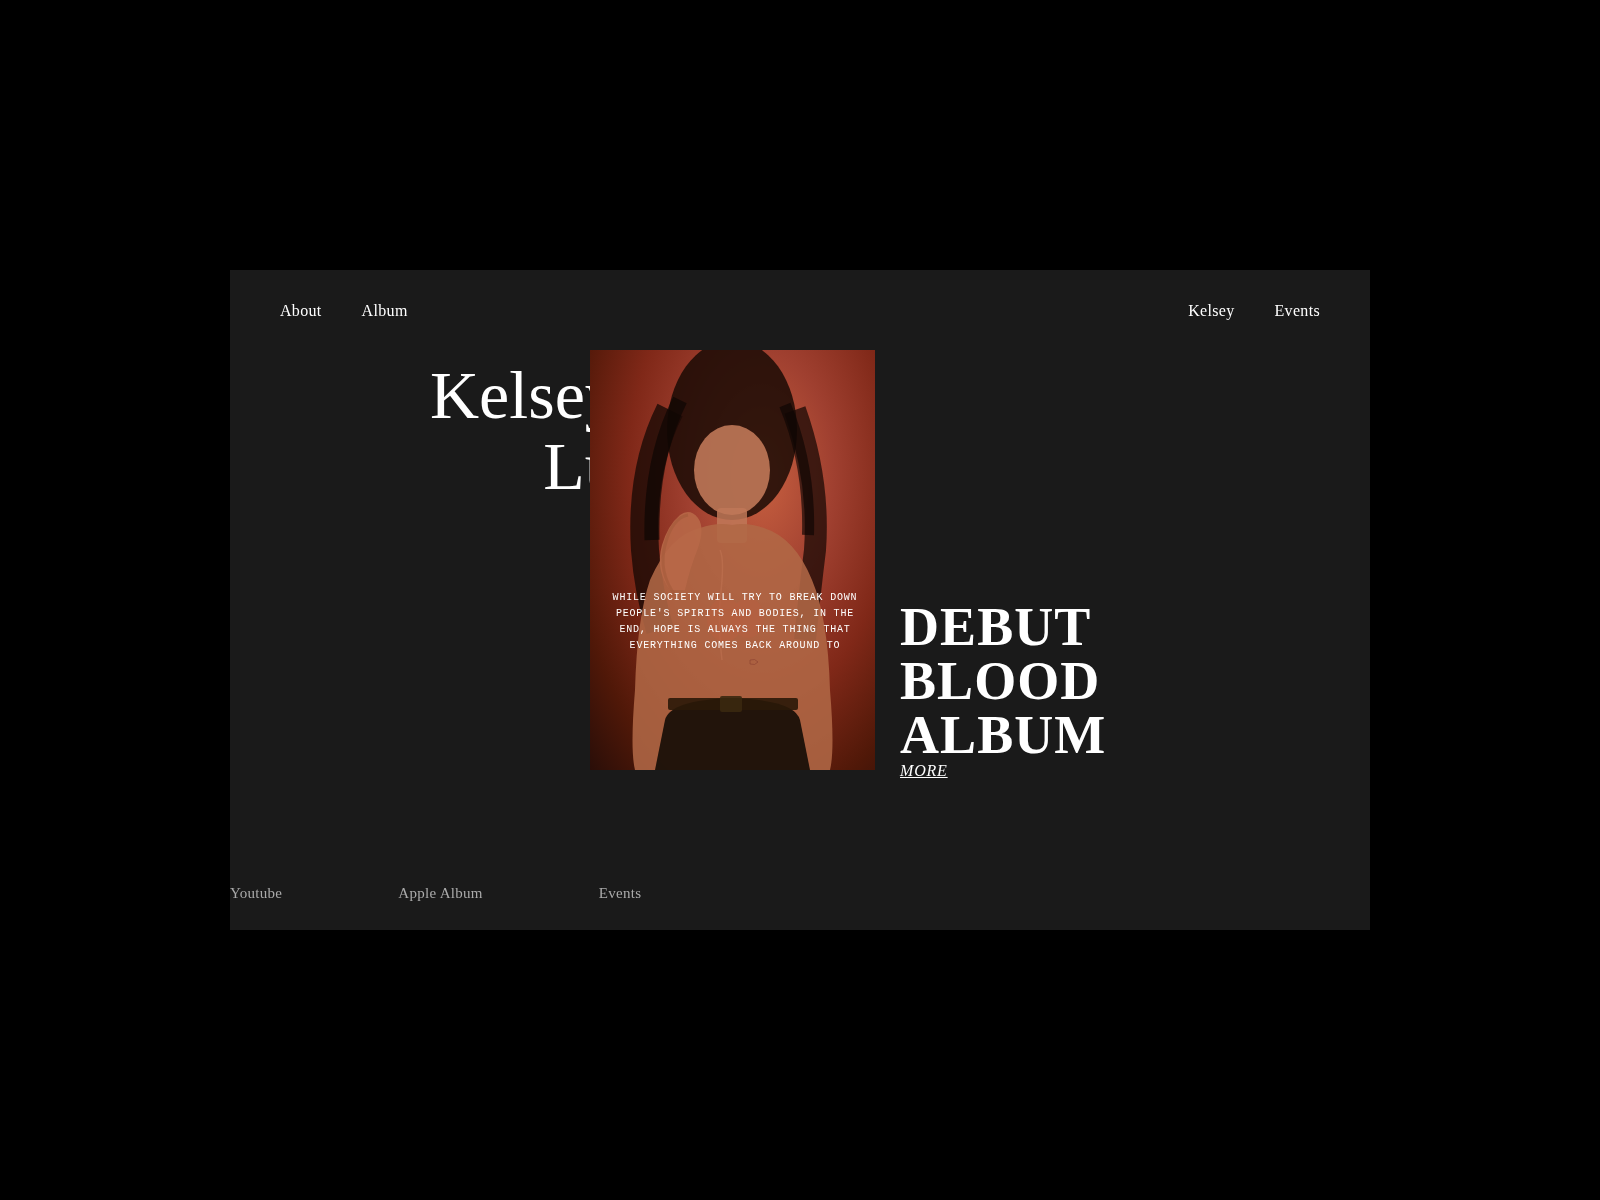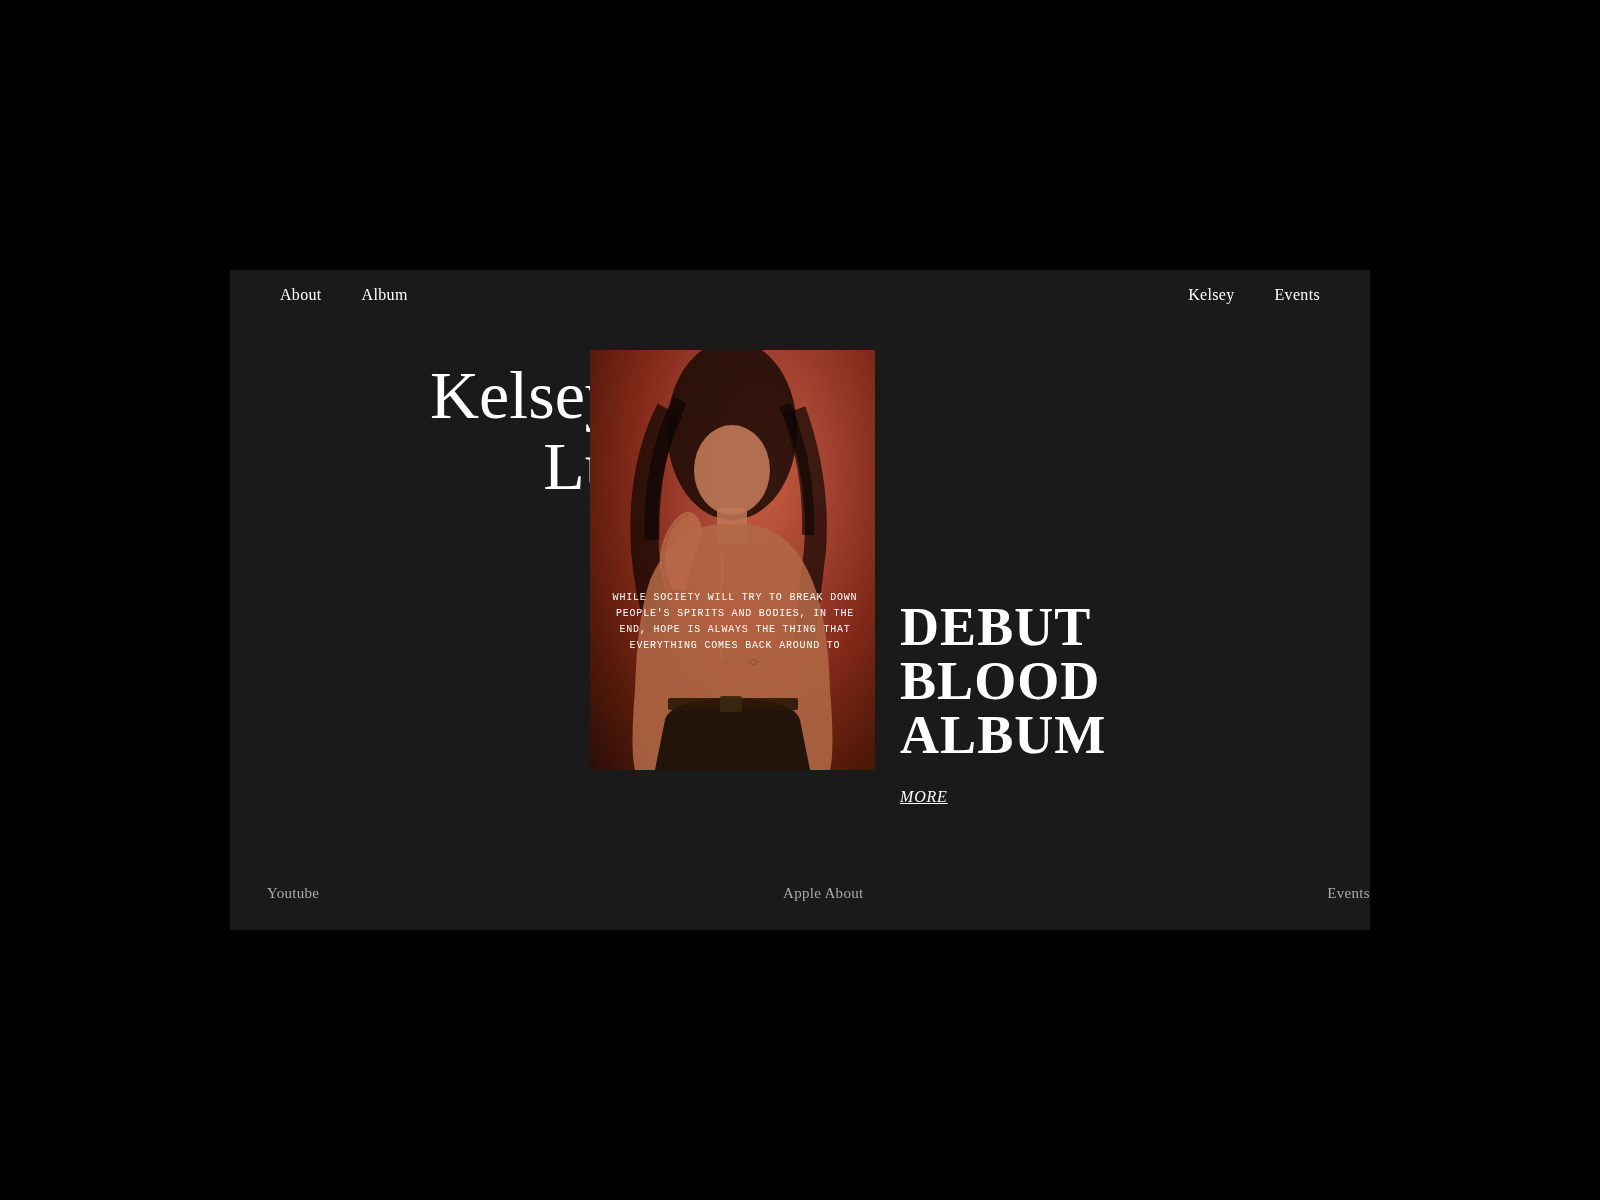--- a/index.html
+++ b/index.html
@@ -20,21 +20,21 @@
       background: #1a1a1a;
       position: relative;
       overflow: hidden;
     }
 
     
     .nav {
       display: flex;
       justify-content: space-between;
       align-items: center;
-      padding: 16px 50px 0 50px;
+      padding: 32px 50px 0 50px;
       position: absolute;
       top: 0;
       left: 0;
       right: 0;
       z-index: 10;
     }
 
     .nav-left, .nav-right {
       display: flex;
       gap: 40px;
@@ -104,40 +104,39 @@
       color: #fff;
       font-size: 54px;
       font-family: Georgia, 'Times New Roman', serif;
       font-weight: bold;
       line-height: 1.0;
       letter-spacing: 0.02em;
     }
 
     .more-link {
       display: inline-block;
-      margin-top: 26px;
+      margin-top: 0;
       color: #fff;
       font-size: 16px;
       font-family: Georgia, serif;
       font-style: italic;
       text-decoration: underline;
       letter-spacing: 0.05em;
       cursor: pointer;
     }
 
     
     .streaming-links {
       position: absolute;
       bottom: 28px;
       left: 0;
       right: 0;
       display: flex;
-      justify-content: space-between;
-      gap: 90px;
-      margin-left: 37px;
+      justify-content: flex-start;
+      gap: 116px;
     }
 
     .streaming-links a {
       color: #aaa;
       text-decoration: none;
       font-size: 15px;
       font-family: Georgia, serif;
       letter-spacing: 0.02em;
     }
 
@@ -232,17 +231,17 @@
     <div class="album-title">
       <div>DEBUT</div>
       <div>BLOOD</div>
       <div>ALBUM</div>
     </div>
     <a href="#" class="more-link">MORE</a>
   </div>
 
   <div class="streaming-links">
     <a href="#">Youtube</a>
-    <a href="#">Apple About</a>
+    <a href="#">Apple Album</a>
     <a href="#">Events</a>
   </div>
 
 </div>
 
 </body></html>

